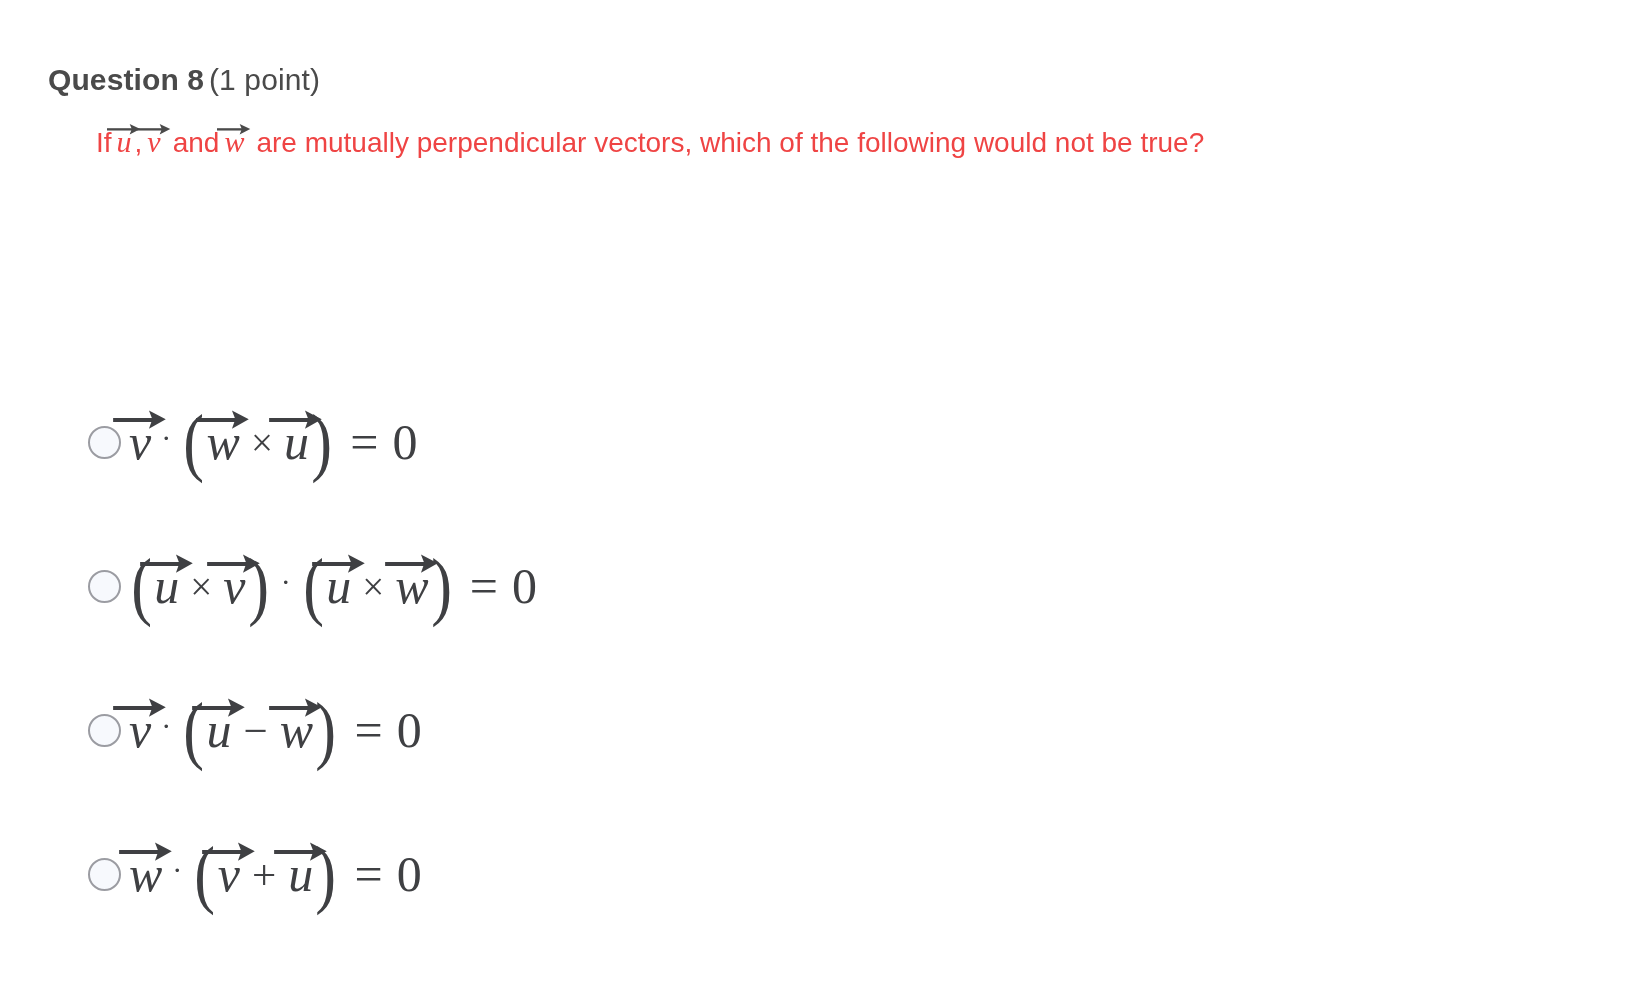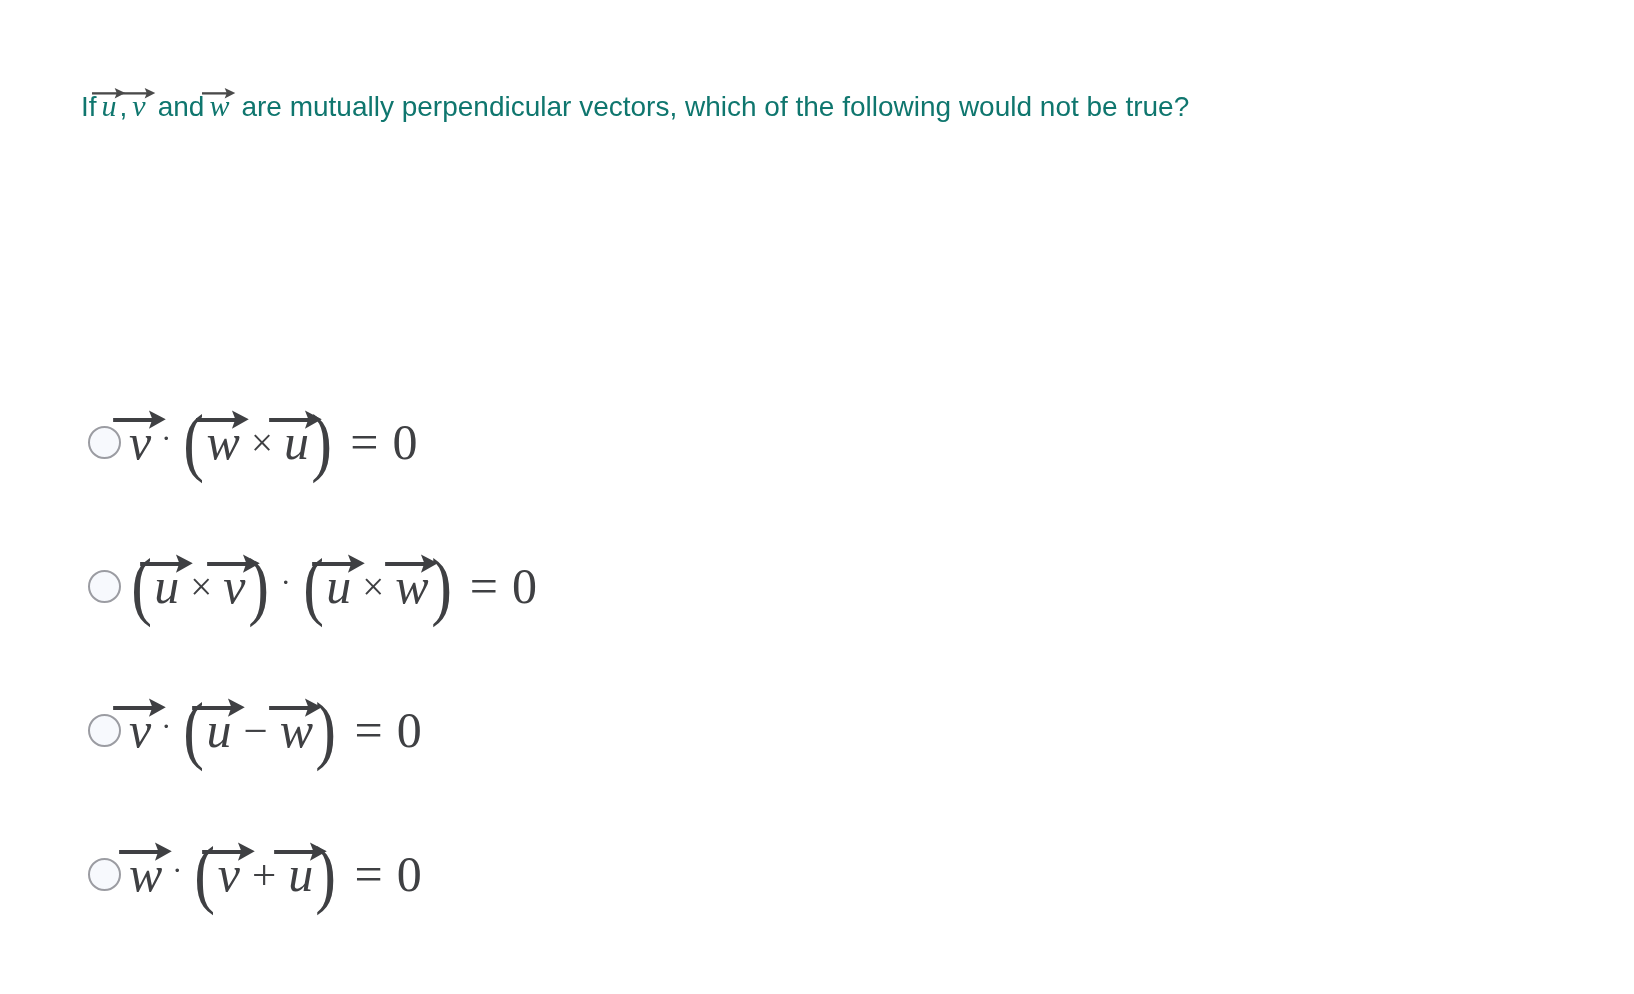--- a/index.html
+++ b/index.html
@@ -32,24 +32,24 @@
   }
   .q-header .q-title {
     font-weight: bold;
   }
   .q-header .q-points {
     font-weight: normal;
   }
 
   .q-body {
     margin-top: 22px;
-    margin-left: 33px;
+    margin-left: 48px;
     font-size: 28px;
     line-height: 1.62;
-    color: #0f766e;
+    color: #ef4444;
     max-width: 1380px;
   }
   .vec {
     display: inline-block;
     position: relative;
     font-family: "Liberation Serif", serif;
     font-style: italic;
     line-height: 1;
     vertical-align: baseline;
   }
@@ -151,20 +151,23 @@
   .num      { font-family: "Liberation Serif", serif; font-style: normal; color: #3f4043; }
 
   .sp-sm { display: inline-block; width: 5px; }
   .sp-md { display: inline-block; width: 9px; }
 </style>
 </head>
 <body>
 
 <div class="question-wrap">
 
+  <div class="q-header">
+    <span class="q-title">Question 8</span><span class="sp-sm"></span><span class="q-points">(1 point)</span>
+  </div>
 
   <div class="q-body">
     <span>If</span><span class="vec"><span class="vec-arrow">
           <svg viewBox="0 0 100 34" preserveAspectRatio="none">
             <path d="M2 22 L78 22" stroke="#4a4a4a" stroke-width="7" fill="none" stroke-linecap="butt"></path>
             <path d="M66 6 L96 21 L66 37 L72 21 Z" fill="#4a4a4a"></path>
           </svg>
         </span><span class="vec-letter">u</span></span><span>,</span><span class="vec"><span class="vec-arrow">
           <svg viewBox="0 0 100 34" preserveAspectRatio="none">
             <path d="M2 22 L78 22" stroke="#4a4a4a" stroke-width="7" fill="none"></path>

